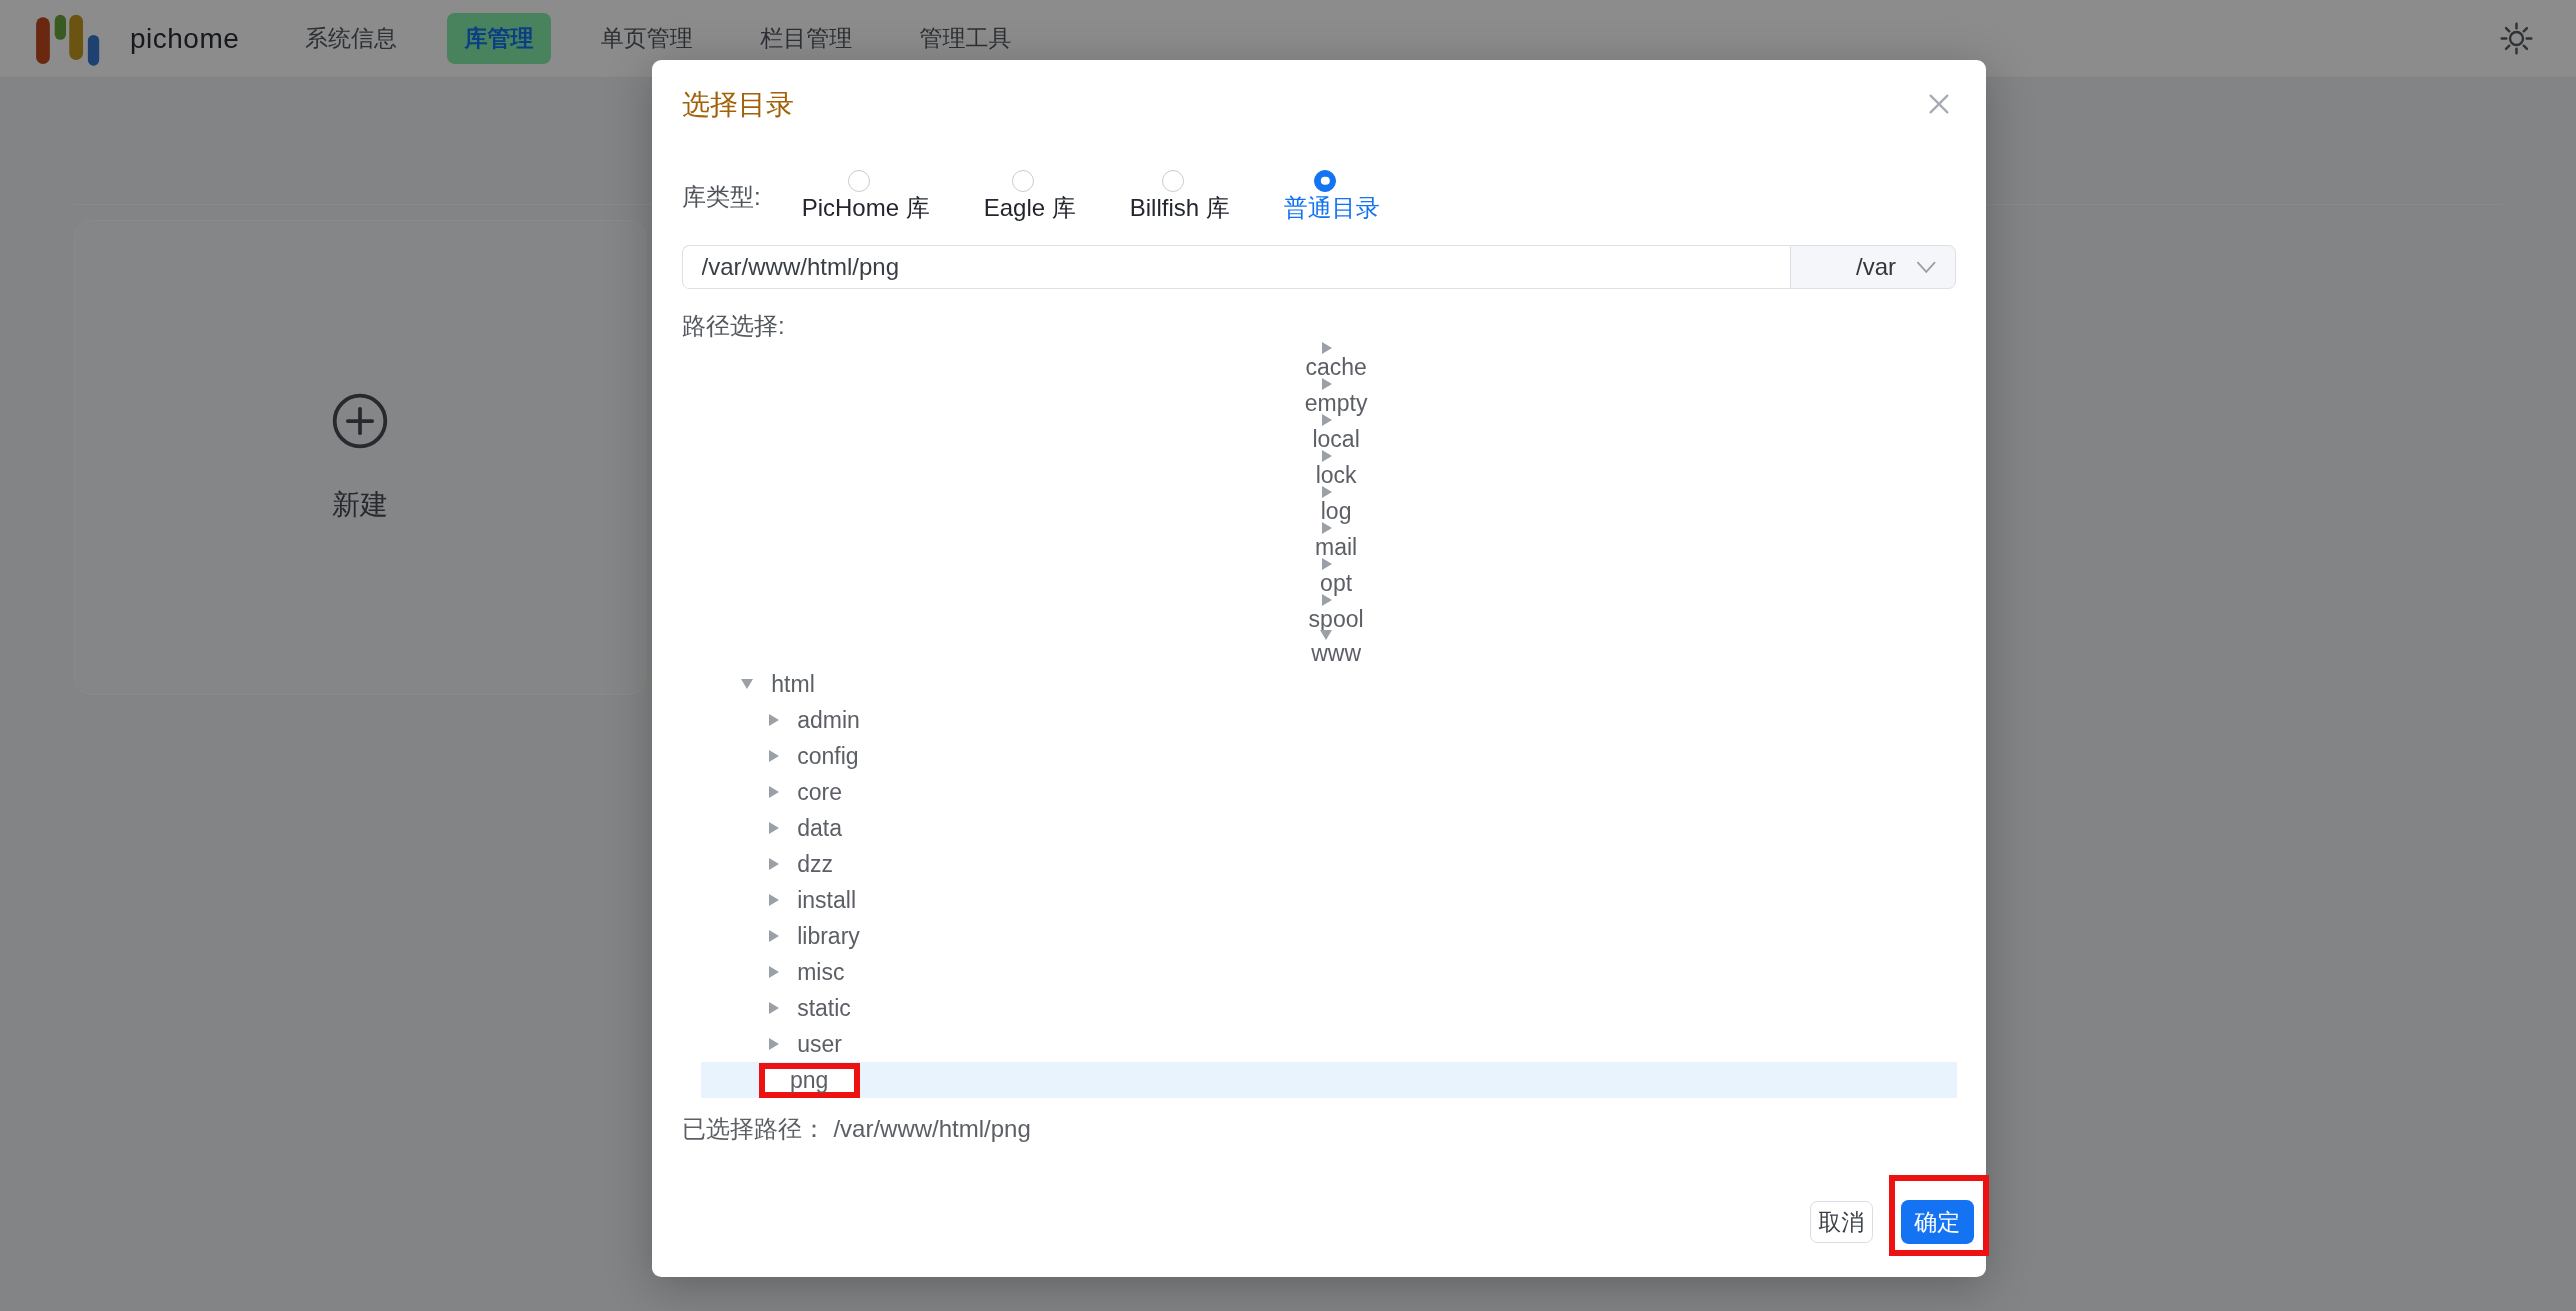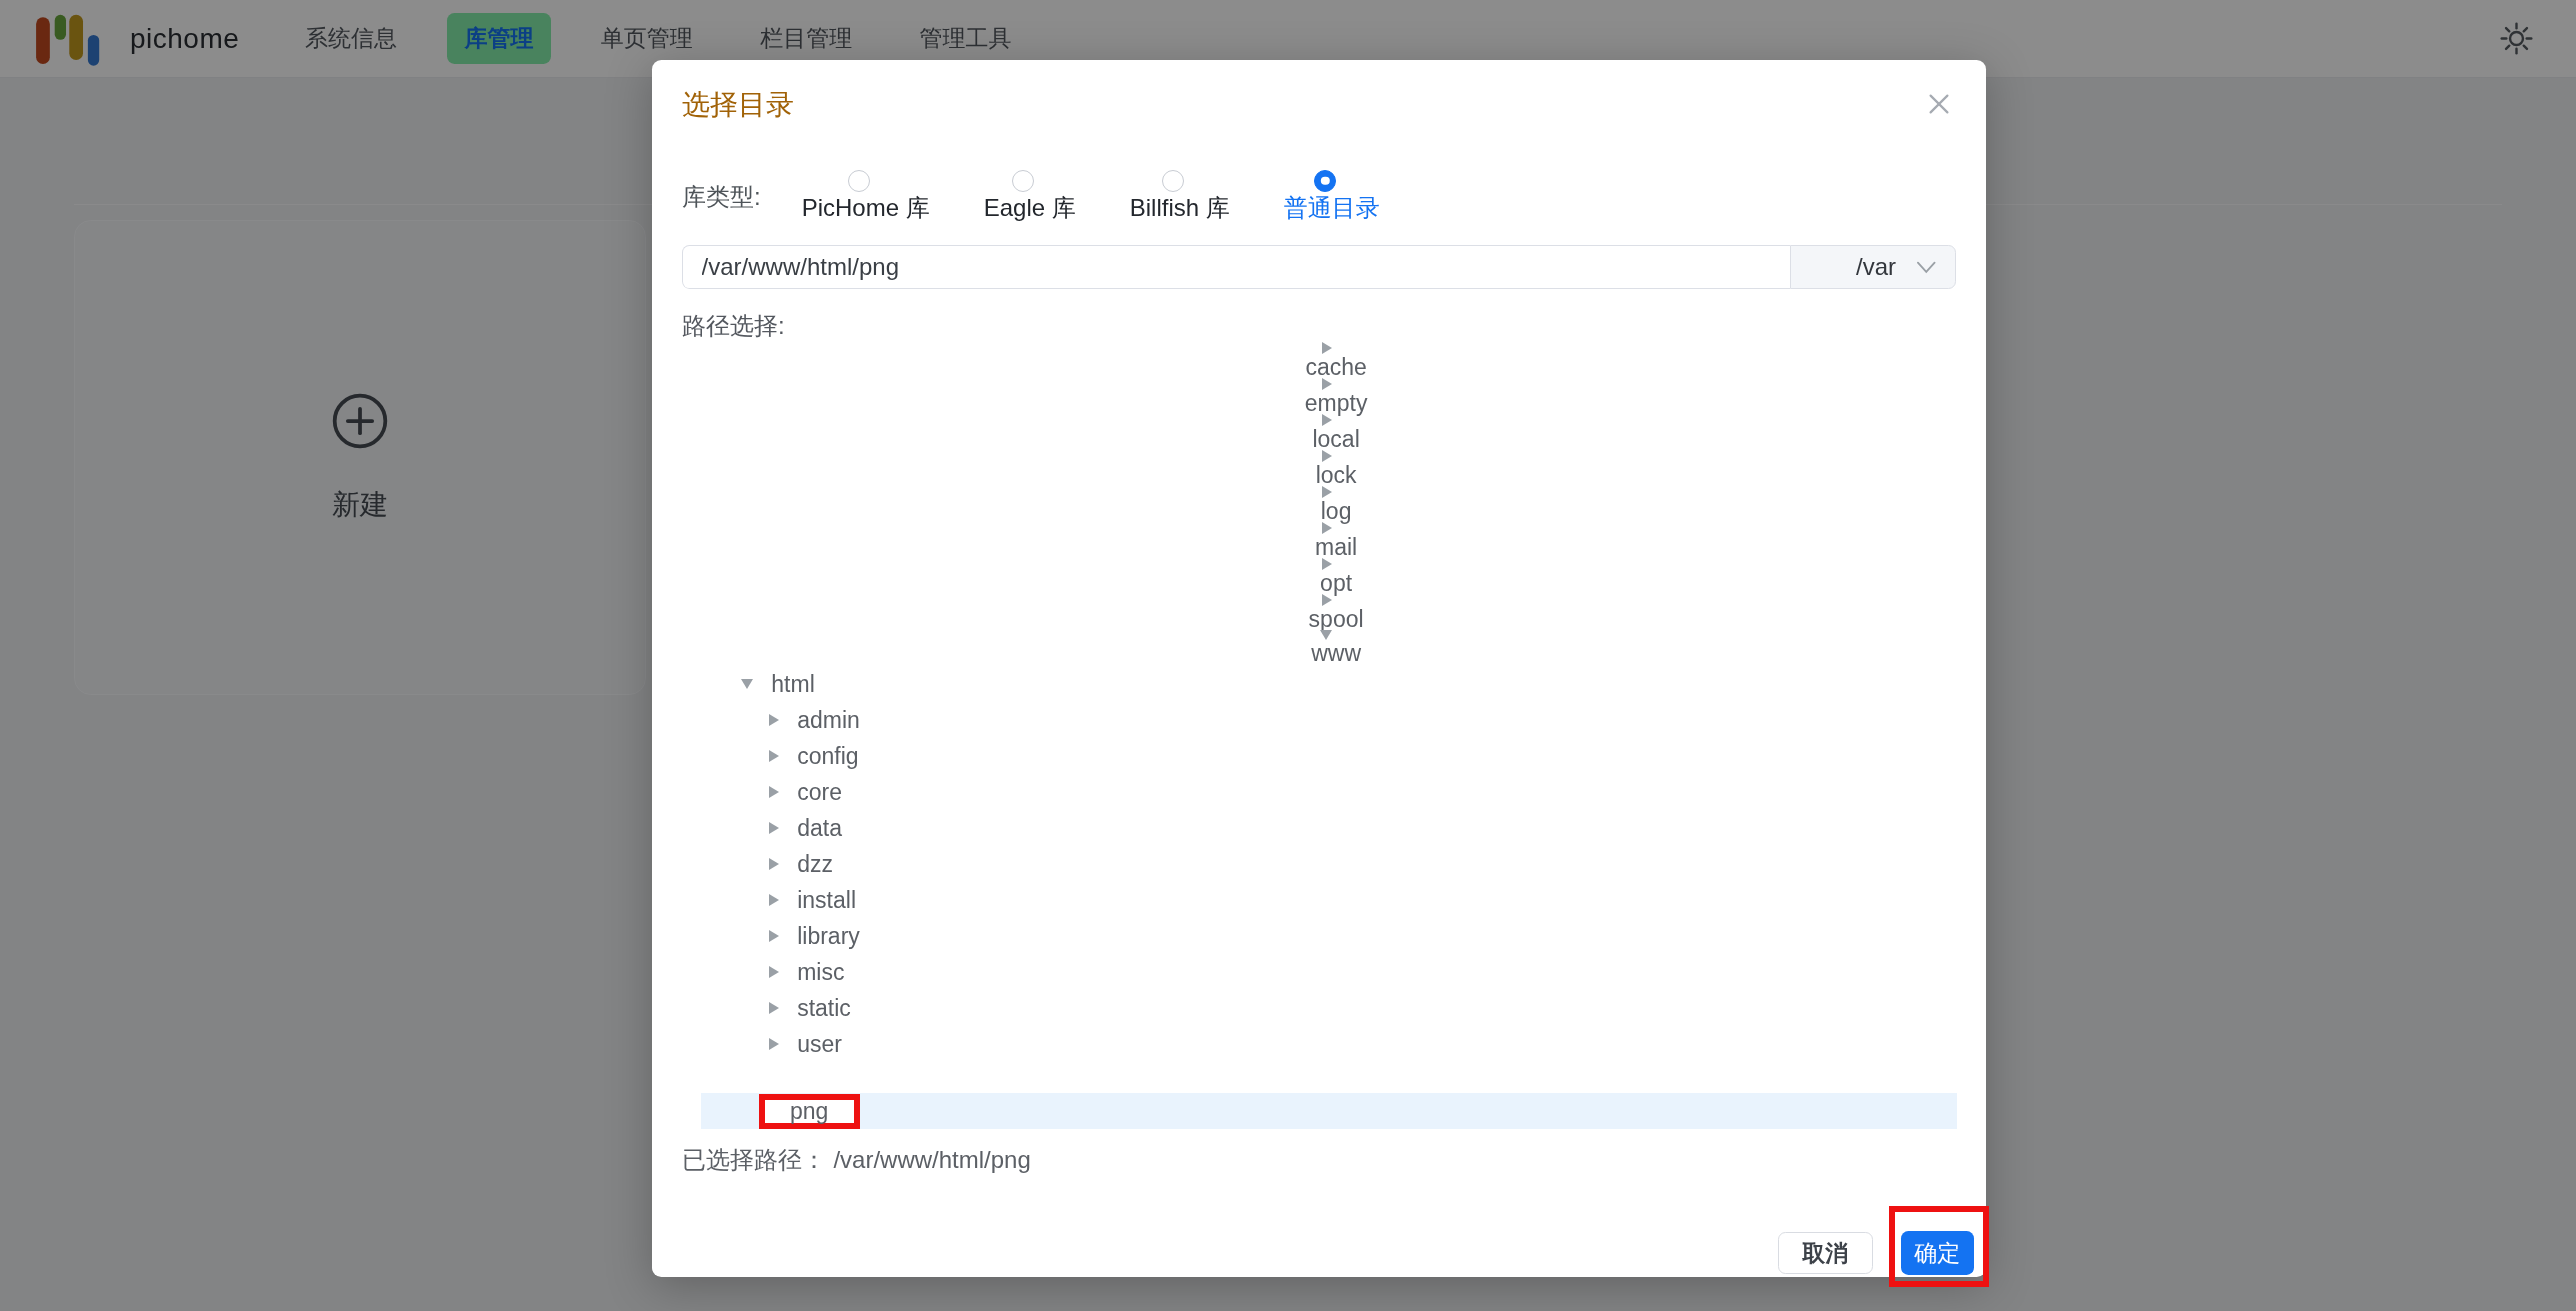--- a/index.html
+++ b/index.html
@@ -55,40 +55,40 @@
     font-family:"Liberation Sans","DejaVu Sans",sans-serif; background:#fff; }
   .root-select { width:166px; height:44px; border:1.9px solid #dcdfe6; border-radius:0 7.4px 7.4px 0;
     background:#f4f6f9; display:flex; align-items:center; cursor:pointer; position:relative; }
   .root-select-value { font-size:24px; color:#33373d; margin-left:65px; }
   .select-chevron { position:absolute; right:18.6px; top:13px; width:20.5px; height:16.7px; color:#9aa0a6; }
 
   .path-section-label { margin-top:21.4px; font-size:24px; line-height:32px; color:#54585f; }
 
   .tree { margin-left:18.6px; width:1256px; }
   .tree-row { height:36px; display:flex; align-items:center; cursor:pointer; }
-  .tree-row.selected { background:var(--sel-bg);margin-top:31px; }
+  .tree-row.selected { background:var(--sel-bg); }
   .caret { width:0; height:0; flex:0 0 auto; }
   .caret.collapsed { border-top:6.5px solid transparent; border-bottom:6.5px solid transparent;
     border-left:10.2px solid #9aa0a6; margin-right:18.6px; }
   .caret.expanded { border-left:6.5px solid transparent; border-right:6.5px solid transparent;
     border-top:10.2px solid #9aa0a6; margin-right:18.6px; margin-left:-1.9px; }
   .lvl1 { padding-left:15px;flex-direction:column; } .lvl2 { padding-left:42px; } .lvl3 { padding-left:68px; }
   .tree-label { font-size:23px; color:#5c6066; }
   .tree-row.annotated { padding-left:58px; }
   .png-box { width:101px; height:35px; border:6.5px solid var(--ann-red); background:#ffffff;
     display:flex; align-items:center; justify-content:center; }
 
   .selected-path-row { margin-top:15px; font-size:24px; line-height:32px; color:#5c6066; display:flex; }
   .selected-path-value { margin-left:7.4px; color:#5c6066; }
 
   .dlg-footer { margin-top:55px; height:44px; display:flex; align-items:center;
     justify-content:flex-end; gap:28px; }
-  .btn-cancel { width:95px; height:42px; background:#fff; border:1.9px solid #d9dce2;
+  .btn-cancel { width:63px; height:42px; background:#fff; border:1.9px solid #d9dce2;
     border-radius:7.4px; font-size:23px; color:#3d4249; cursor:pointer;
-    font-family:"Liberation Sans","DejaVu Sans",sans-serif;font-weight:bold; }
+    font-family:"Liberation Sans","DejaVu Sans",sans-serif; }
   .ok-wrap { position:relative; display:inline-flex; margin-right:-17.7px; }
   .btn-ok { width:73px; height:44px; background:var(--accent); border:none; border-radius:7.4px;
     font-size:23px; color:#ffffff; cursor:pointer;
     font-family:"Liberation Sans","DejaVu Sans",sans-serif; }
   .ann-ok { position:absolute; top:-25px; right:-15px; bottom:-12px; left:-12px;
     border:6.5px solid var(--ann-red); pointer-events:none; }
 </style>
 </head>
 <body>
 

